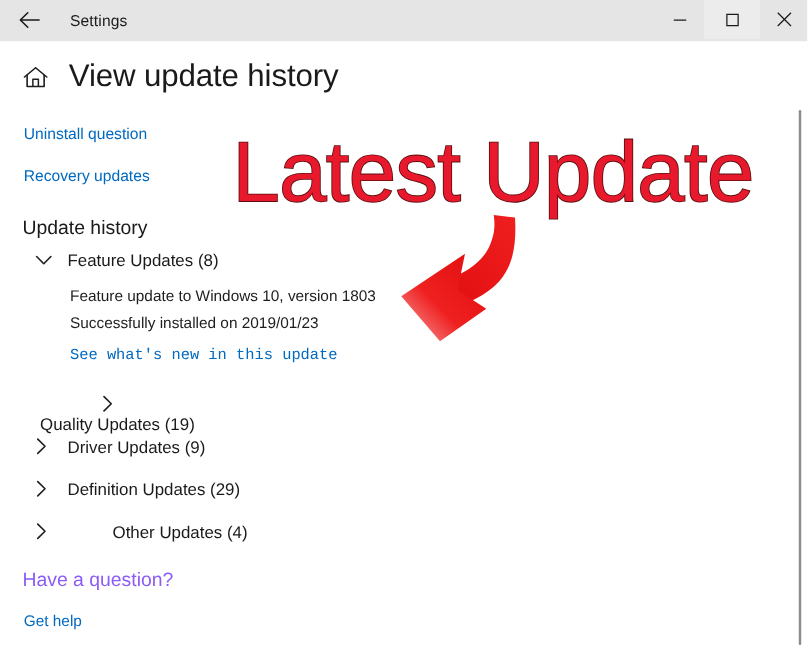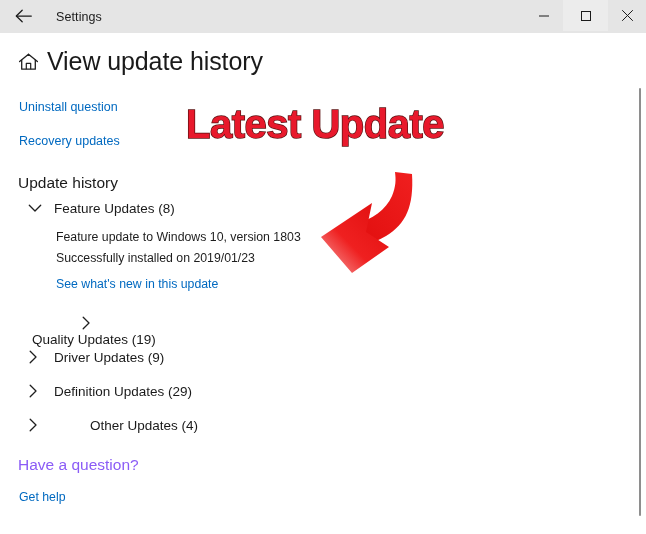--- a/index.html
+++ b/index.html
@@ -54,21 +54,21 @@
     left: 0; top: 40px;
     width: 646px; height: 42px;
     display: flex; align-items: center;
   }
   .home-icon {
     margin-left: 17px;
     width: 22px; height: 22px;
     display: flex; align-items: center; justify-content: center;
   }
   .page-title {
-    margin-left: 8px;
+    margin-left: 16px;
     font-size: 25px;
     font-weight: 400;
     color: #1a1a1a;
     letter-spacing: -0.1px;
   }
 
   
   .toplink {
     position: absolute;
     left: 19px;
@@ -118,21 +118,21 @@
   
   .detail {
     position: absolute;
     left: 56px;
     font-size: 12.3px;
     color: #1d1d1d;
     white-space: nowrap;
   }
   .d-name    { top: 230px; }
   .d-status  { top: 251px; }
-  .d-link    { top: 277px; color: #0069c0; text-decoration: none; cursor: pointer; }
+  .d-link    { top: 277px; color: #0069c0; text-decoration: none; cursor: pointer; font-family: Liberation Mono, monospace; }
 
   
   .foot-title {
     position: absolute;
     left: 18px; top: 456px;
     font-size: 15.5px;
     color: #8b5cf6;
   }
   .foot-link {
     position: absolute;
@@ -163,22 +163,22 @@
   .overlay {
     position: absolute;
     left: 0; top: 0;
     width: 646px; height: 534px;
     pointer-events: none;
   }
   .anno-text {
     position: absolute;
     left: 186px; top: 104px;
     font-family: "Liberation Sans", sans-serif;
-    font-size: 40px;
-    font-weight: bold;
+    font-size: 68px;
+    font-weight: normal;
     color: #e8192c;
     letter-spacing: -0.5px;
     line-height: 1;
     -webkit-text-stroke: 1.4px #5a1010;
     paint-order: stroke fill;
     white-space: nowrap;
   }
 </style>
 </head>
 <body>

